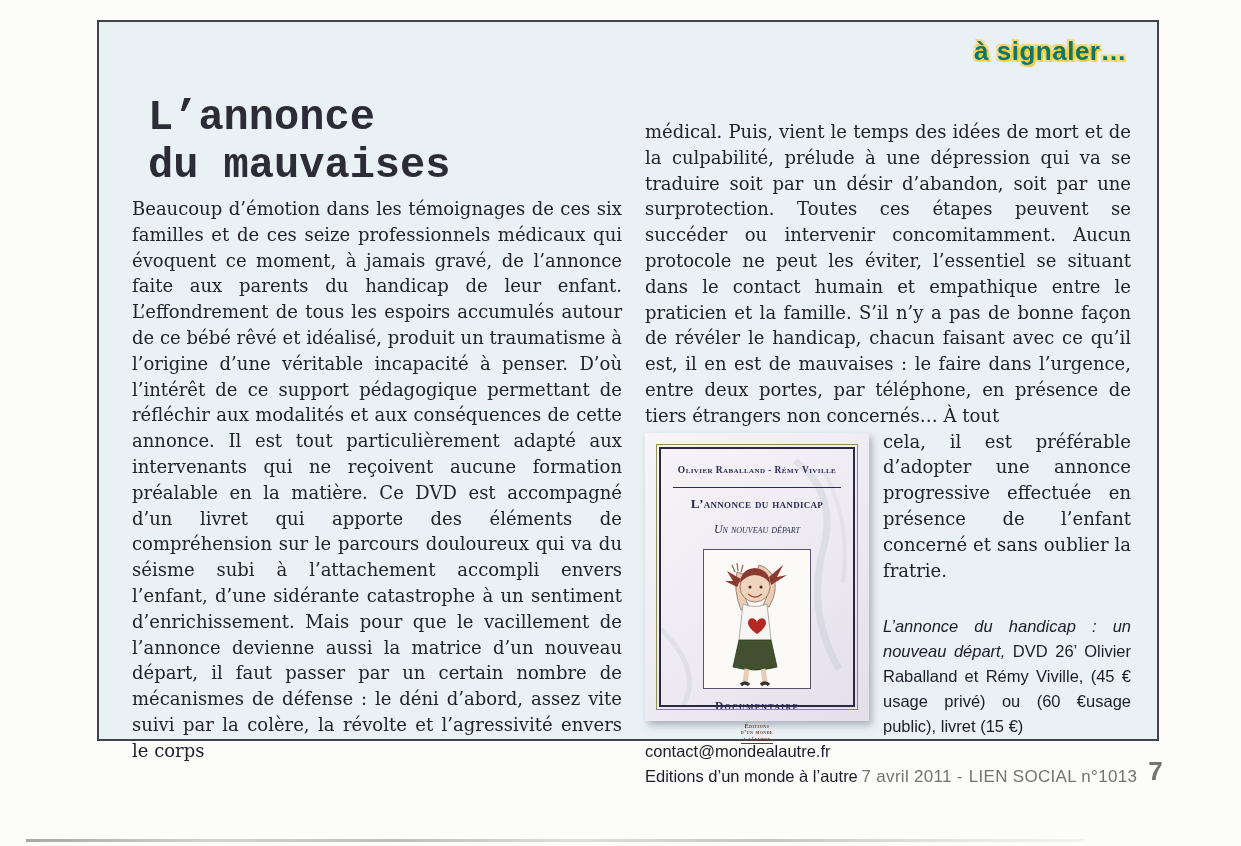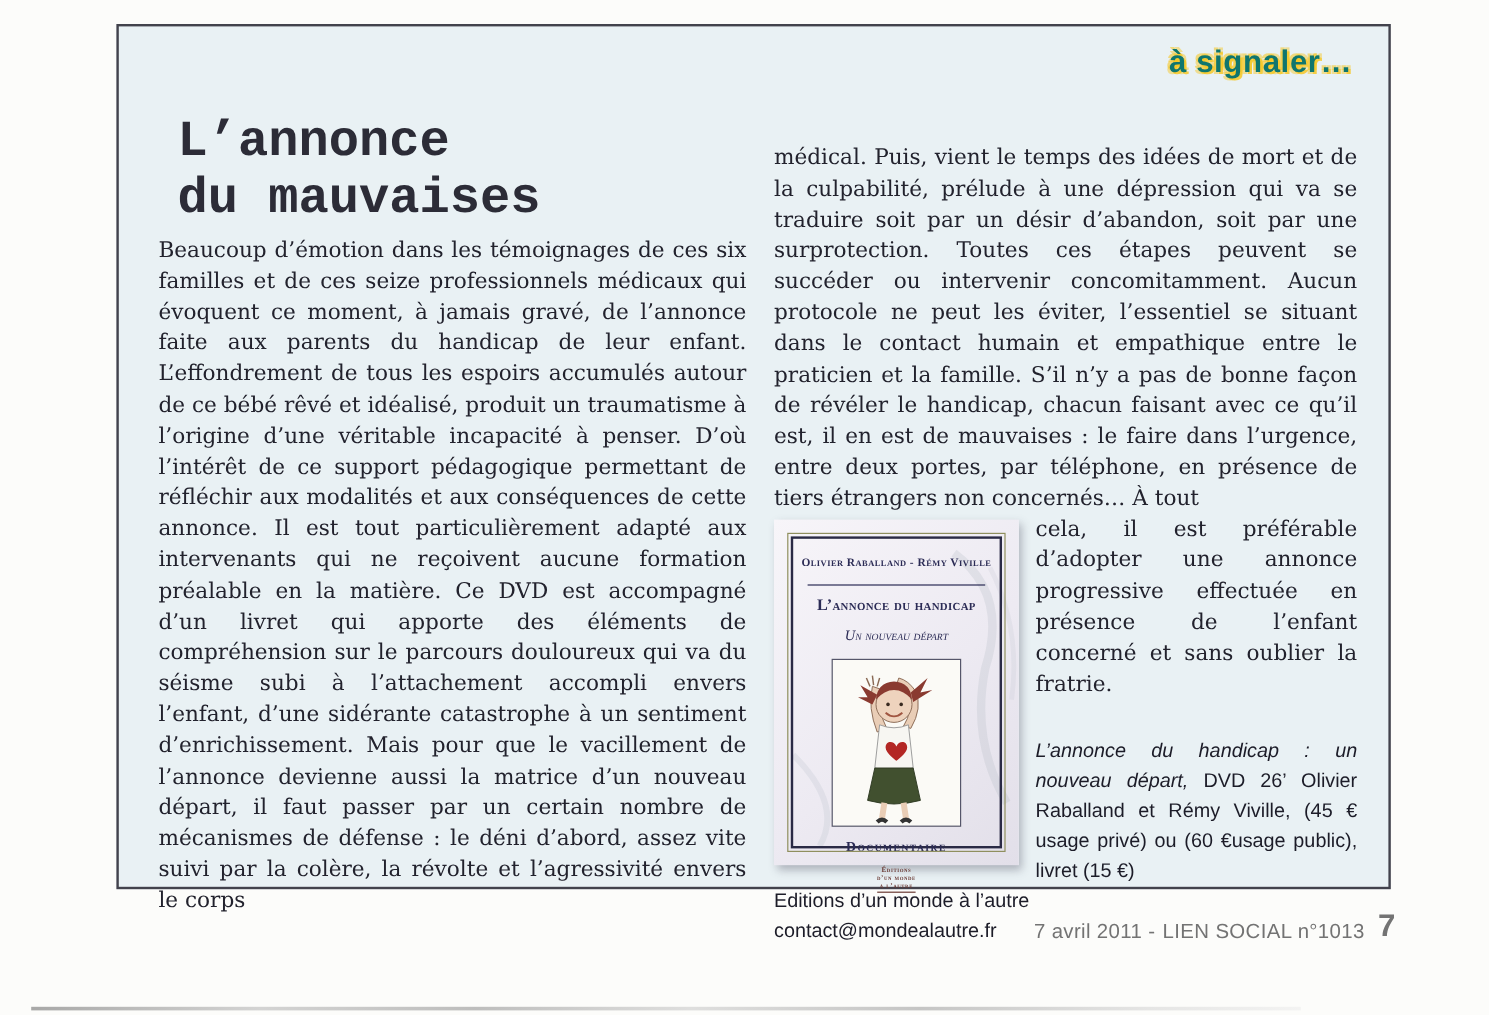--- a/index.html
+++ b/index.html
@@ -47,20 +47,21 @@
   .col1 { left:132px; top:196px; width:490px; }
   .col2 { left:645px; top:119px; width:486px; }
 
   
   .dvd-card {
     float:left; width:204px; height:288px;
     margin:4px 14px 6px 0;
     background:linear-gradient(135deg,#f7f5f9 0%,#edeaf2 55%,#e2dfe9 100%);
     box-shadow:3px 4px 7px rgba(60,60,80,.35);
     position:relative;
+    padding-left:20px;
   }
   .dvd-ghost { position:absolute; left:0; top:0; }
   .dvd-frame {
     position:absolute; left:14px; top:14px; right:14px; bottom:14px;
     border:2px solid #2a2a45;
     outline:1px solid #8f8f5e; outline-offset:2px;
     text-align:center;
     font-family:"Liberation Serif", serif;
     color:#2b2b55;
   }
@@ -169,22 +170,22 @@
         </div>
       </div>
     </div>
 
     <p>cela, il est préférable d’adopter une annonce progressive effectuée en présence de l’enfant concerné et sans oublier la fratrie.</p>
 
     <div class="caption">
       <p class="caption-main">
         <span class="caption-lead">L’annonce du handicap : un nouveau départ,</span><span> DVD 26’ Olivier Raballand et Rémy Viville, (45 € usage privé) ou (60 €usage public), livret (15 €)</span>
       </p>
+      <div class="caption-line">contact@mondealautre.fr</div>
       <div class="caption-line">Editions d’un monde à l’autre</div>
-      <div class="caption-line">contact@mondealautre.fr</div>
     </div>
   </div>
 </div>
 
 <div class="footer">
   <span>7 avril 2011 -</span>
   <span class="journal">LIEN SOCIAL n°1013</span>
   <span class="pagenum">7</span>
 </div>
 

